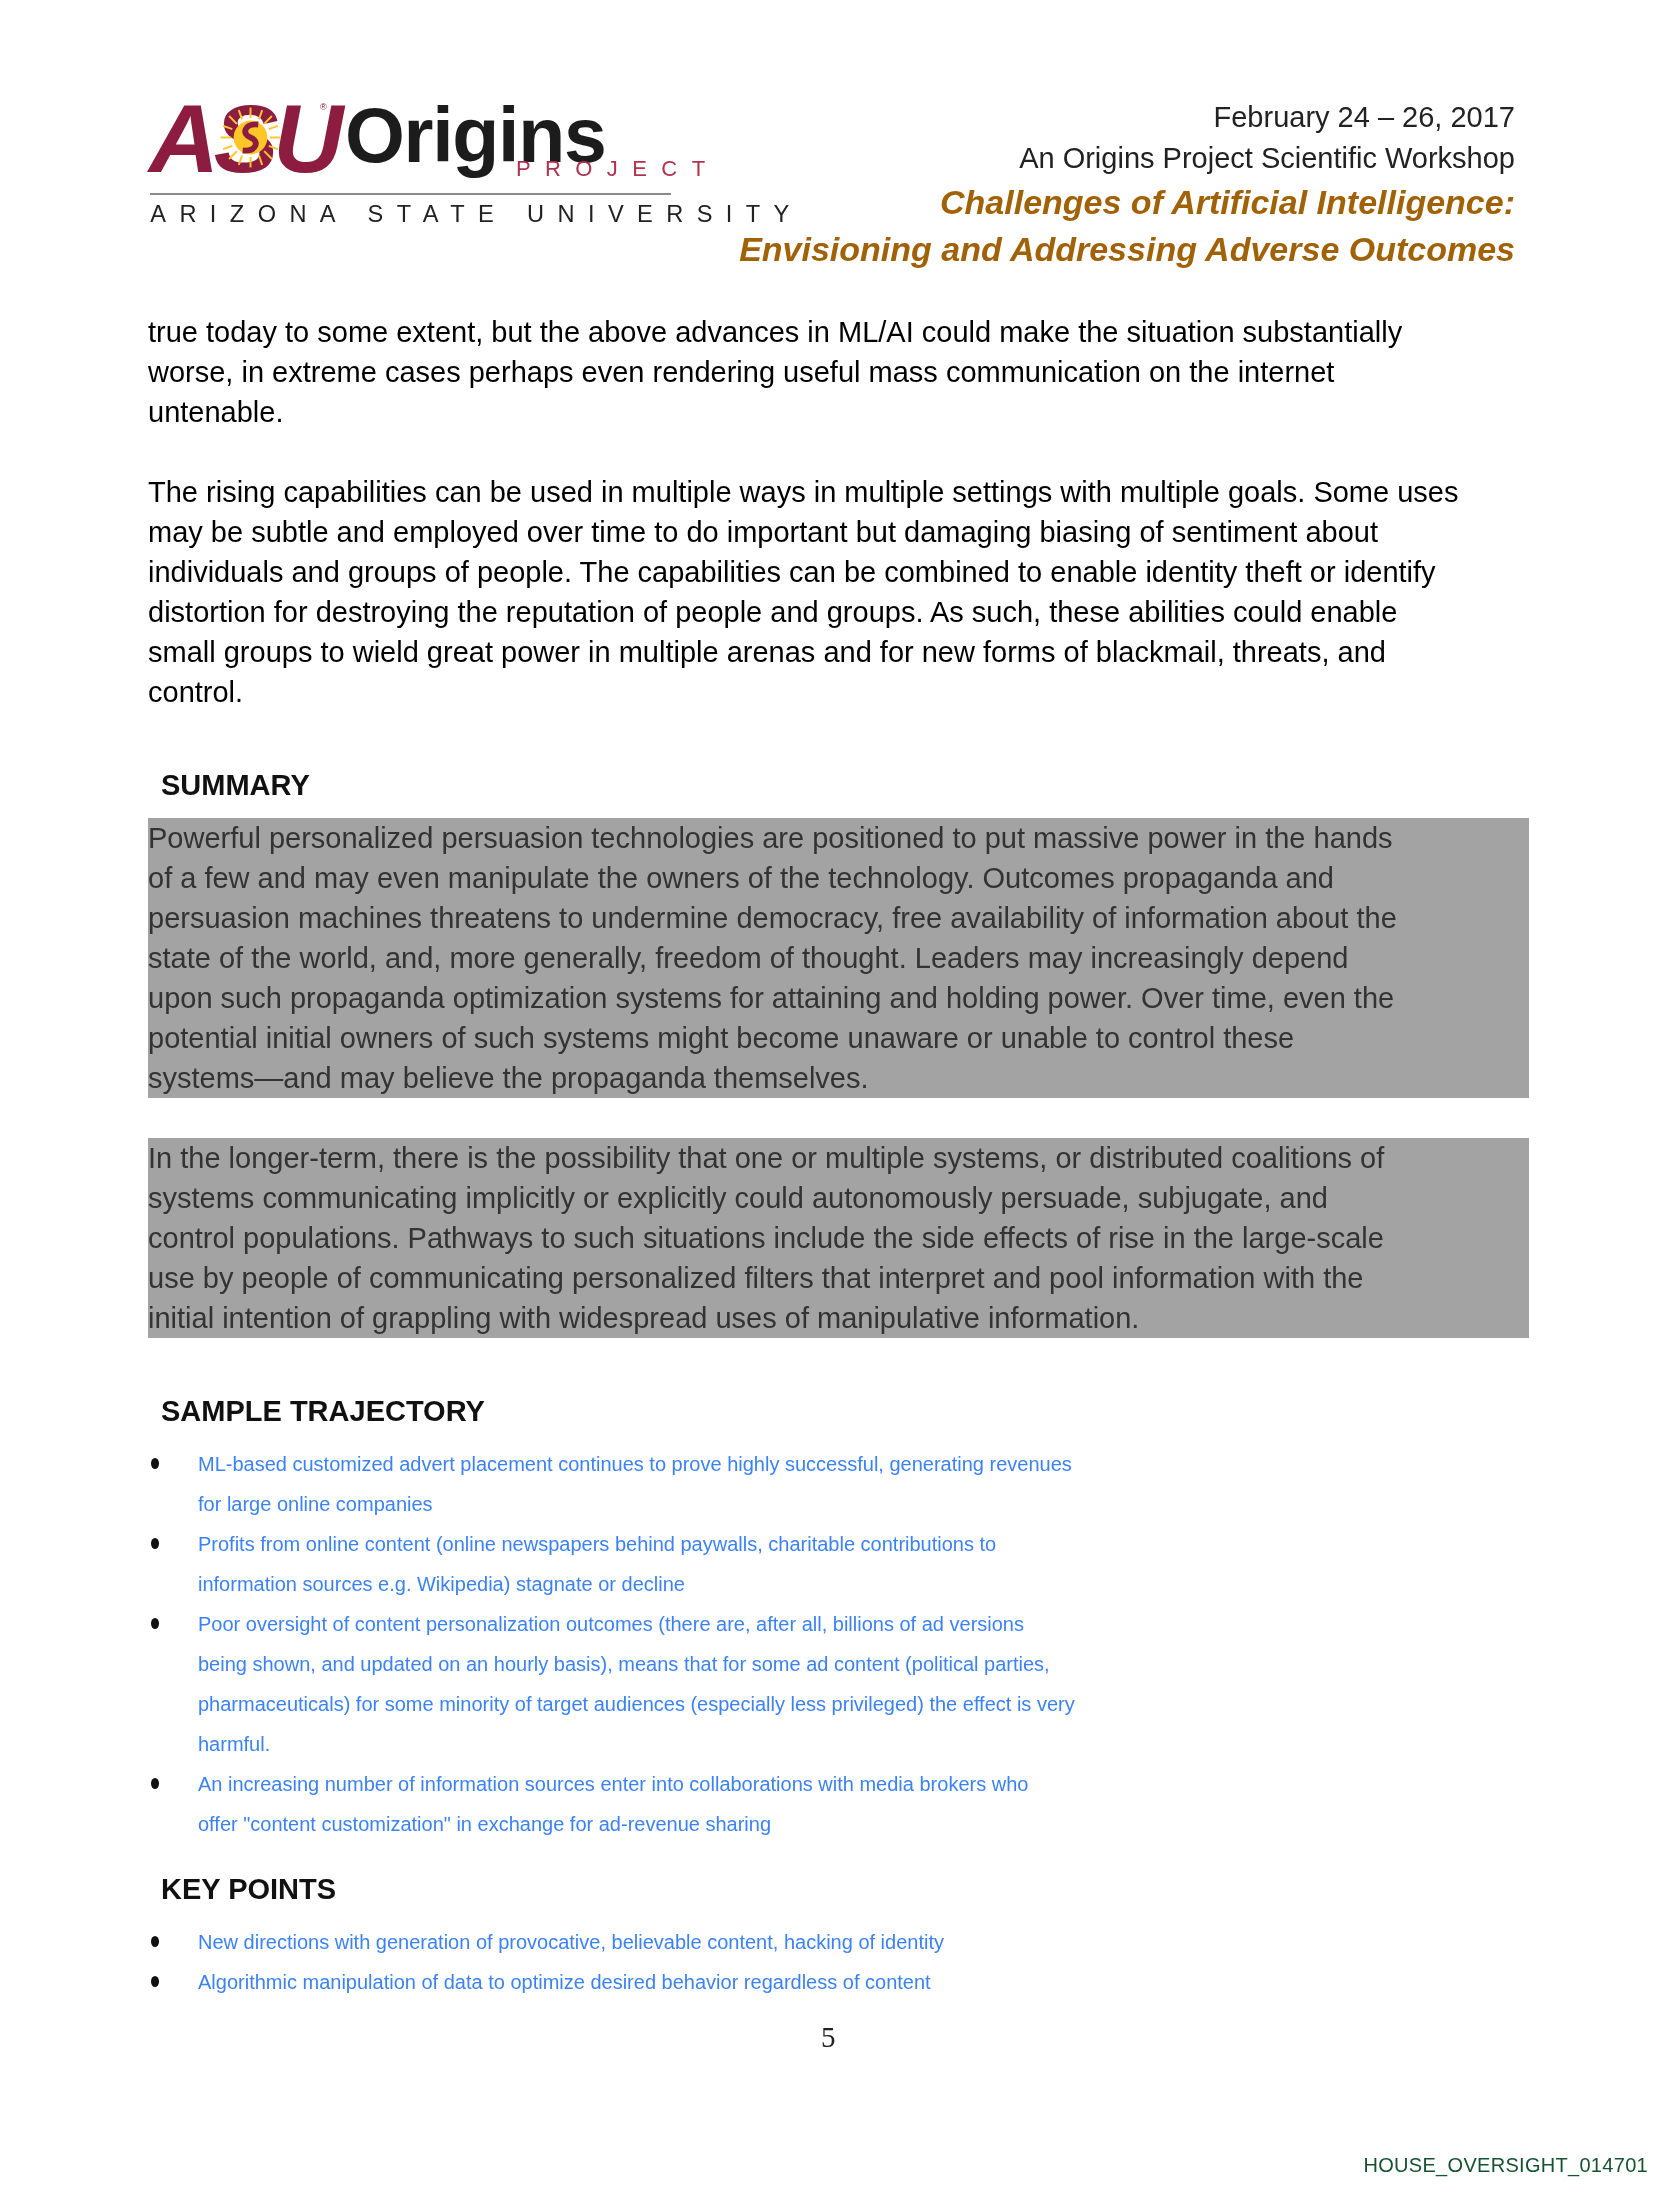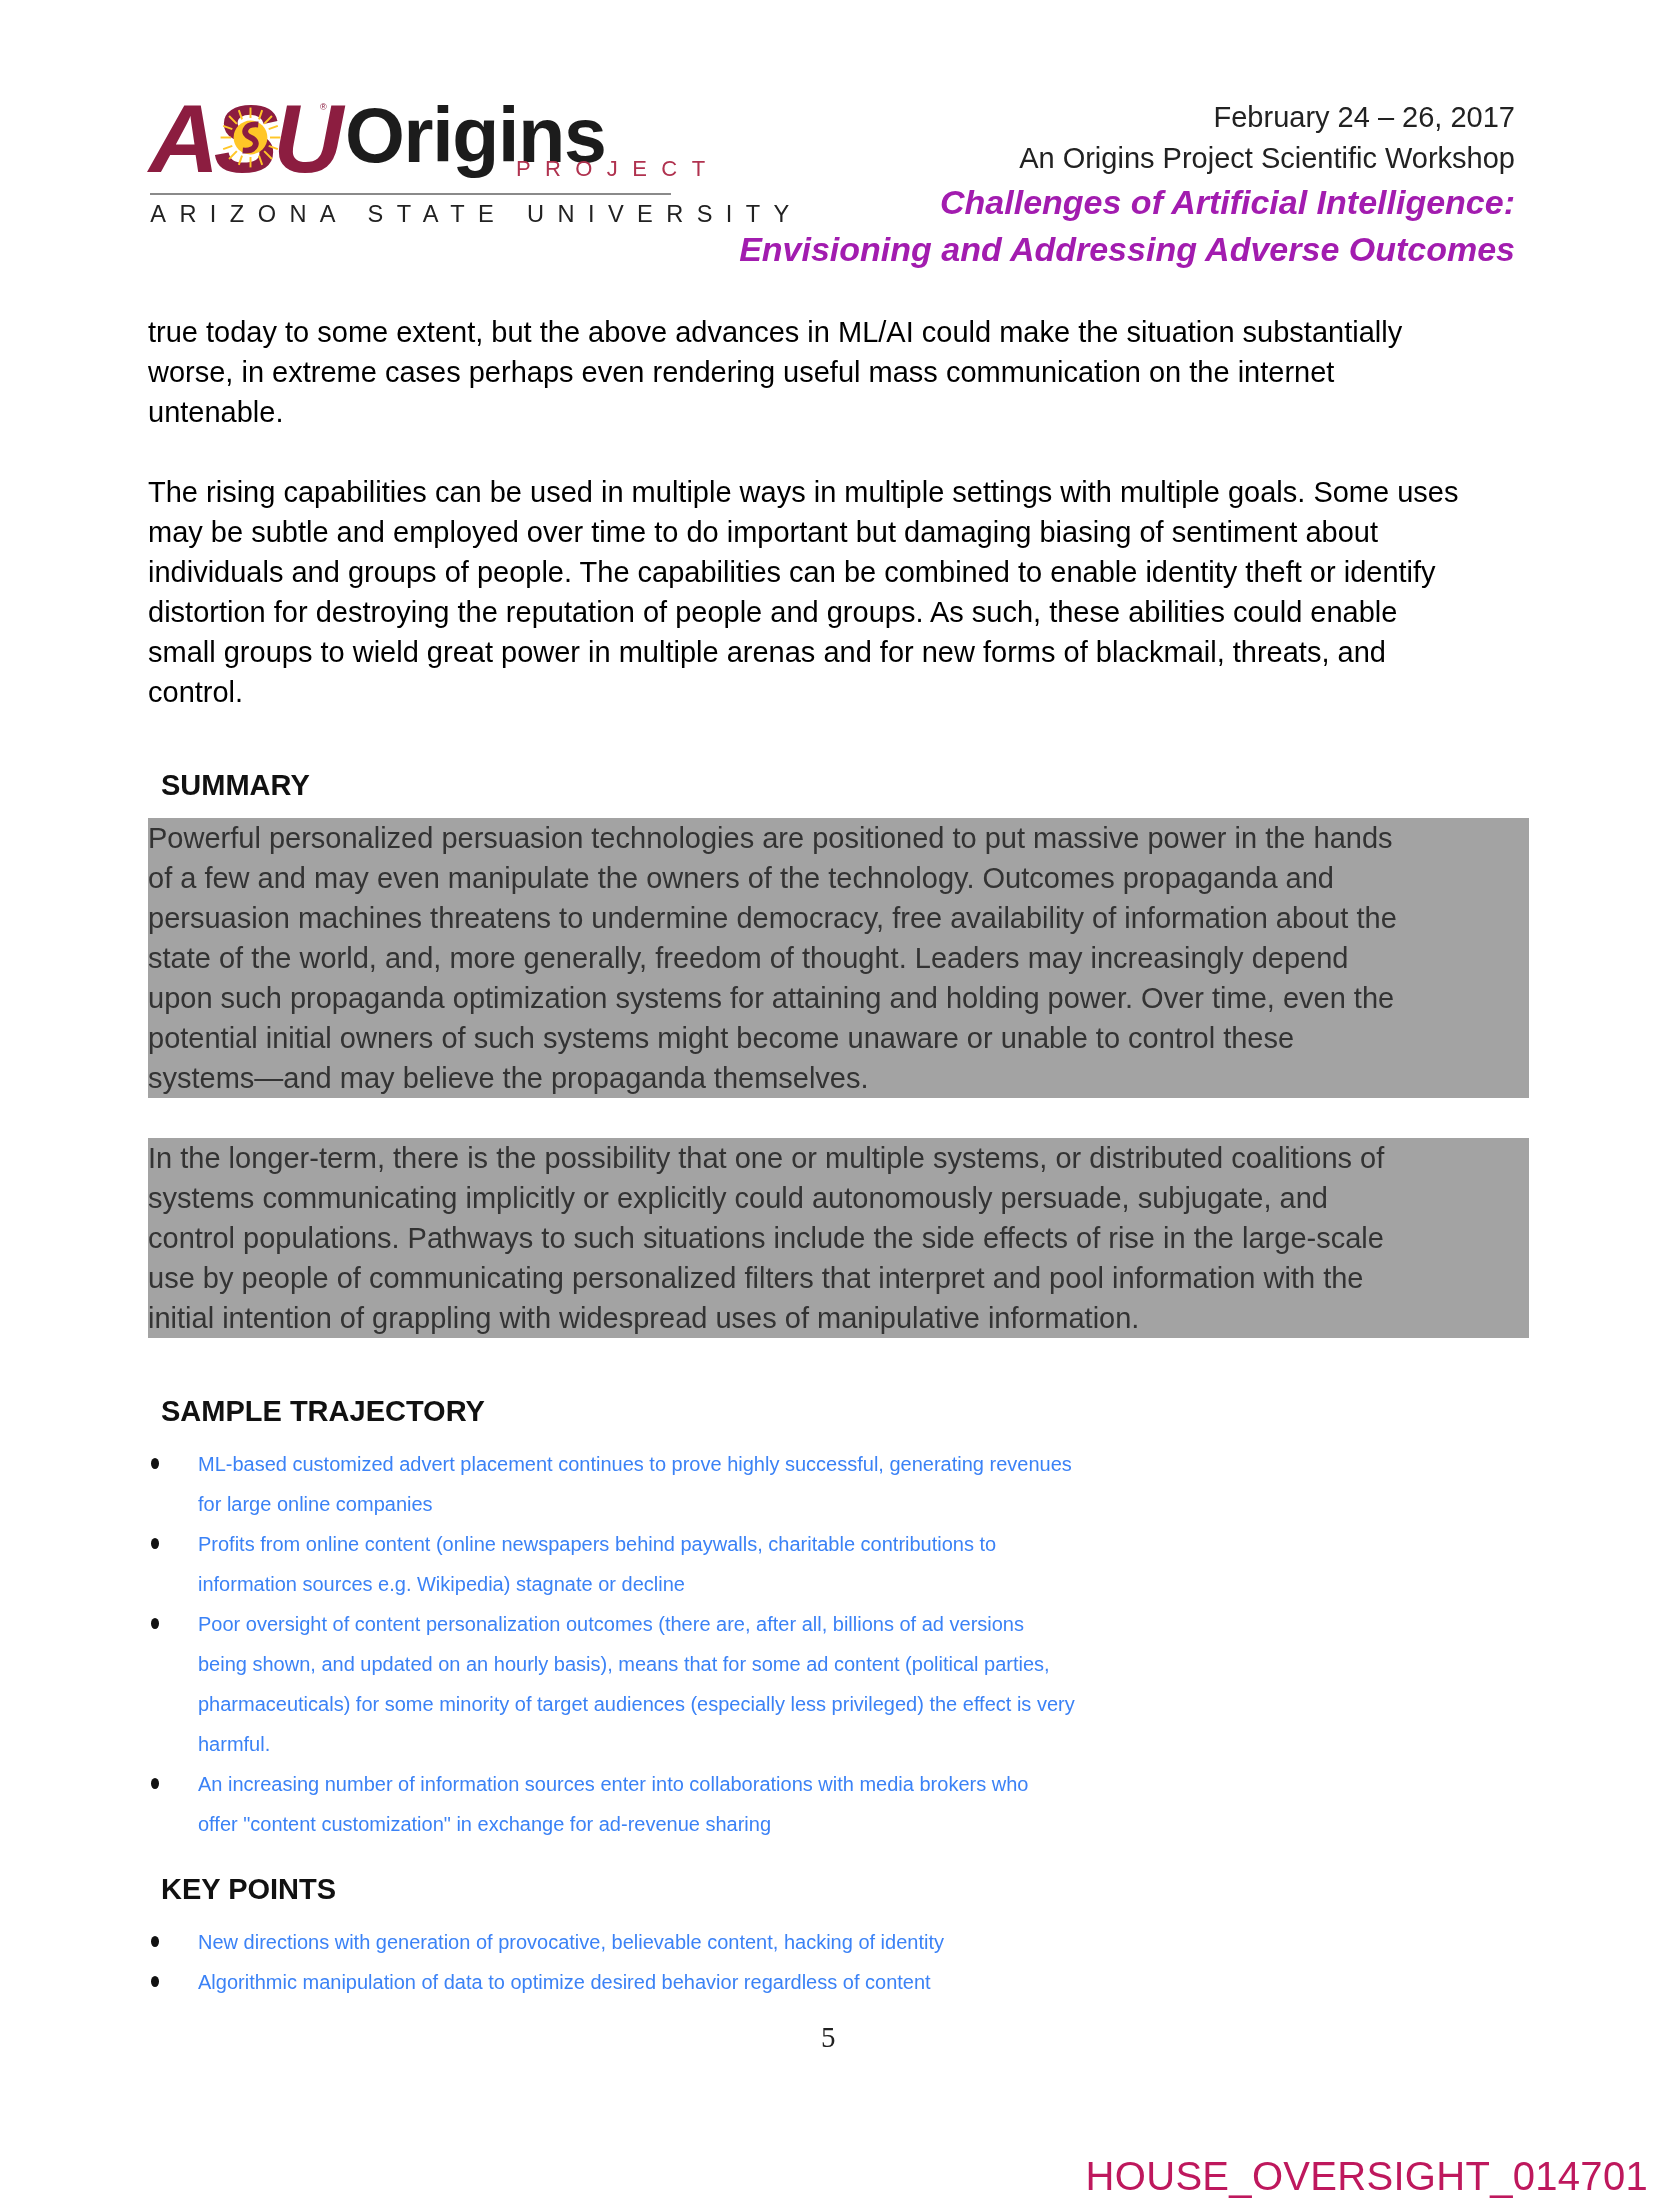--- a/index.html
+++ b/index.html
@@ -14,35 +14,35 @@
   .logo-origins { position: absolute; left: 196px; top: -5.2px; font-family: "Liberation Sans", sans-serif; font-weight: bold; font-size: 77px; line-height: 85px; color: #1c1c1c; letter-spacing: -1.3px; }
   .logo-project { position: absolute; left: 367px; top: 58px; font-size: 22px; letter-spacing: 14.4px; color: #b0324f; }
   .logo-rule { position: absolute; left: 1.3px; top: 95px; width: 521px; height: 2px; background: #8a8a8a; }
   .logo-asu-full { position: absolute; left: 1.3px; top: 103px; font-size: 23.6px; letter-spacing: 13.4px; color: #222; white-space: nowrap; }
 
   
   .hdr { position: absolute; right: 154px; top: 97px; text-align: right; }
   .hdr .line { display: block; white-space: nowrap; }
   .hdr .date { font-size: 29px; line-height: 41px; color: #222; }
   .hdr .workshop { font-size: 29px; line-height: 41px; color: #222; }
-  .hdr .title { font-size: 34px; line-height: 47px; font-weight: bold; font-style: italic; color: #a21caf; }
+  .hdr .title { font-size: 34px; line-height: 47px; font-weight: bold; font-style: italic; color: #a16207; }
 
   
   .body { position: absolute; left: 148px; top: 312px; width: 1381px; }
   .p { font-size: 29px; line-height: 40px; margin: 0; color: #000000; }
   .gap { height: 40px; }
   .h { font-size: 29px; line-height: 40px; font-weight: bold; margin: 13px; color: #111; }
   .shade { background: #a3a3a3; color: #333; }
   .shade .p { color: #333; }
   ul.bul { list-style: none; margin: 0; padding: 0; }
   ul.bul li { position: relative; padding-left: 50px; font-size: 20px; line-height: 40px; color: #3b82f6; }
   ul.bul li .dot { position: absolute; left: 2.6px; top: 14.4px; width: 8.5px; height: 11px; border-radius: 50%; background: #111; }
 
   .pagenum { position: absolute; left: 821px; top: 2021px; font-family: "Liberation Serif", serif; font-size: 29px; color: #222; }
-  .bates { position: absolute; right: 21px; top: 2154px; font-family: "Liberation Sans", sans-serif; font-size: 40px; color: #be185d; letter-spacing: 0.3px; }
+  .bates { position: absolute; right: 21px; top: 2154px; font-family: "Liberation Sans", sans-serif; font-size: 20px; color: #14532d; letter-spacing: 0.3px; }
 </style>
 </head>
 <body>
 
 <div class="page">
 
   <div class="logo">
     <div class="logo-asu">ASU</div>
     <svg class="logo-sun" viewBox="0 0 100 100">
       <g fill="#ffc627">

